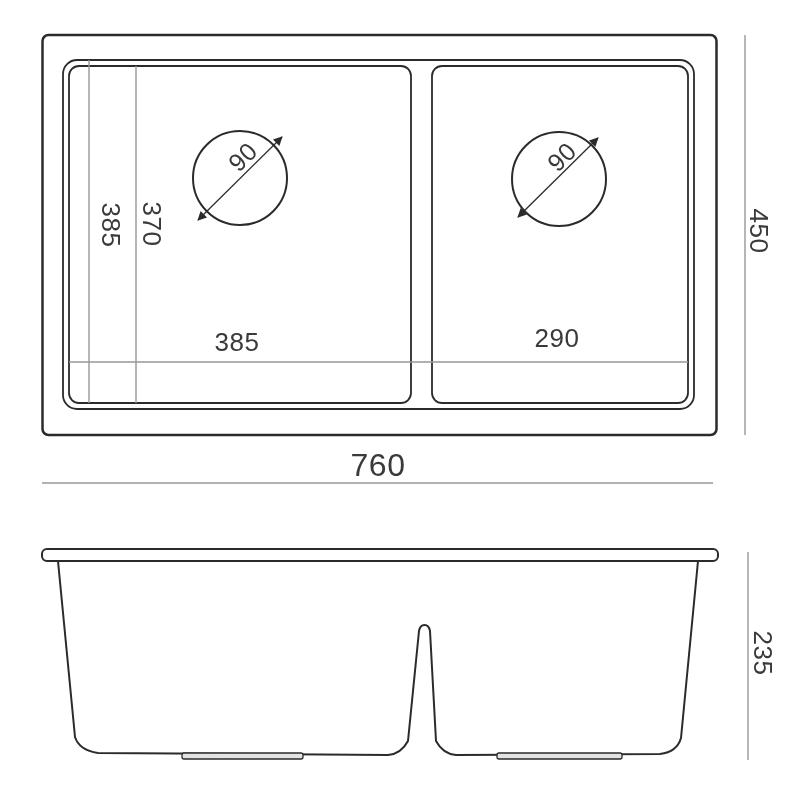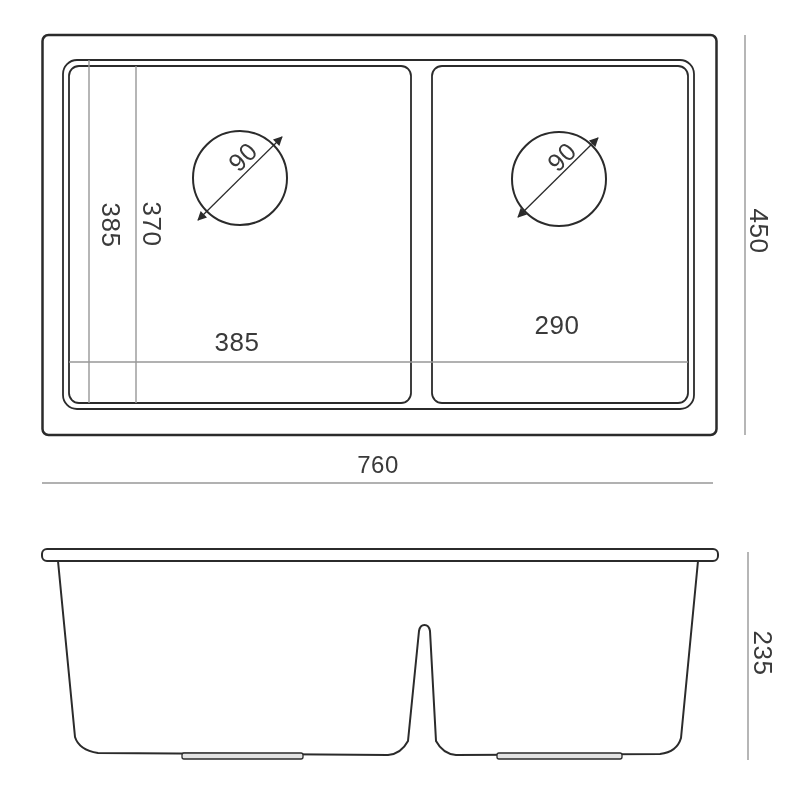--- a/index.html
+++ b/index.html
@@ -15,21 +15,21 @@
     position:absolute;
     transform:translate(-50%,-50%);
     font-size:26px;
     color:#3a3a3a;
     letter-spacing:0.5px;
     white-space:nowrap;
     line-height:1;
   }
   .rot90  { transform:translate(-50%,-50%) rotate(90deg); }
   .rot-45 { transform:translate(-50%,-50%) rotate(-45deg); }
-  .big { font-size:24px; }
+  .big { font-size:32px; }
   .small { font-size:25px; }
 </style>
 </head>
 <body>
 
 <div id="canvas">
 
   <svg id="linework" width="800" height="794" viewBox="0 0 800 794">
     <defs>
       <marker id="arrow" viewBox="0 0 10 10" refX="9" refY="5" markerWidth="9" markerHeight="7" orient="auto-start-reverse">
@@ -81,21 +81,21 @@
   <span class="lbl rot90" style="left:111px; top:225px;">385</span>
 
   <span class="lbl rot90" style="left:152px; top:224px;">370</span>
 
   <span class="lbl rot-45 small" style="left:243px; top:157px;">90</span>
 
   <span class="lbl rot-45 small" style="left:562px; top:157px;">90</span>
 
   <span class="lbl" style="left:237px; top:342px;">385</span>
 
-  <span class="lbl" style="left:557px; top:325px;">290</span>
+  <span class="lbl" style="left:557px; top:338px;">290</span>
 
   <span class="lbl rot90" style="left:759px; top:231px;">450</span>
 
   <span class="lbl big" style="left:378px; top:465px;">760</span>
 
   <span class="lbl rot90" style="left:763px; top:653px;">235</span>
 
 </div>
 
 </body></html>

